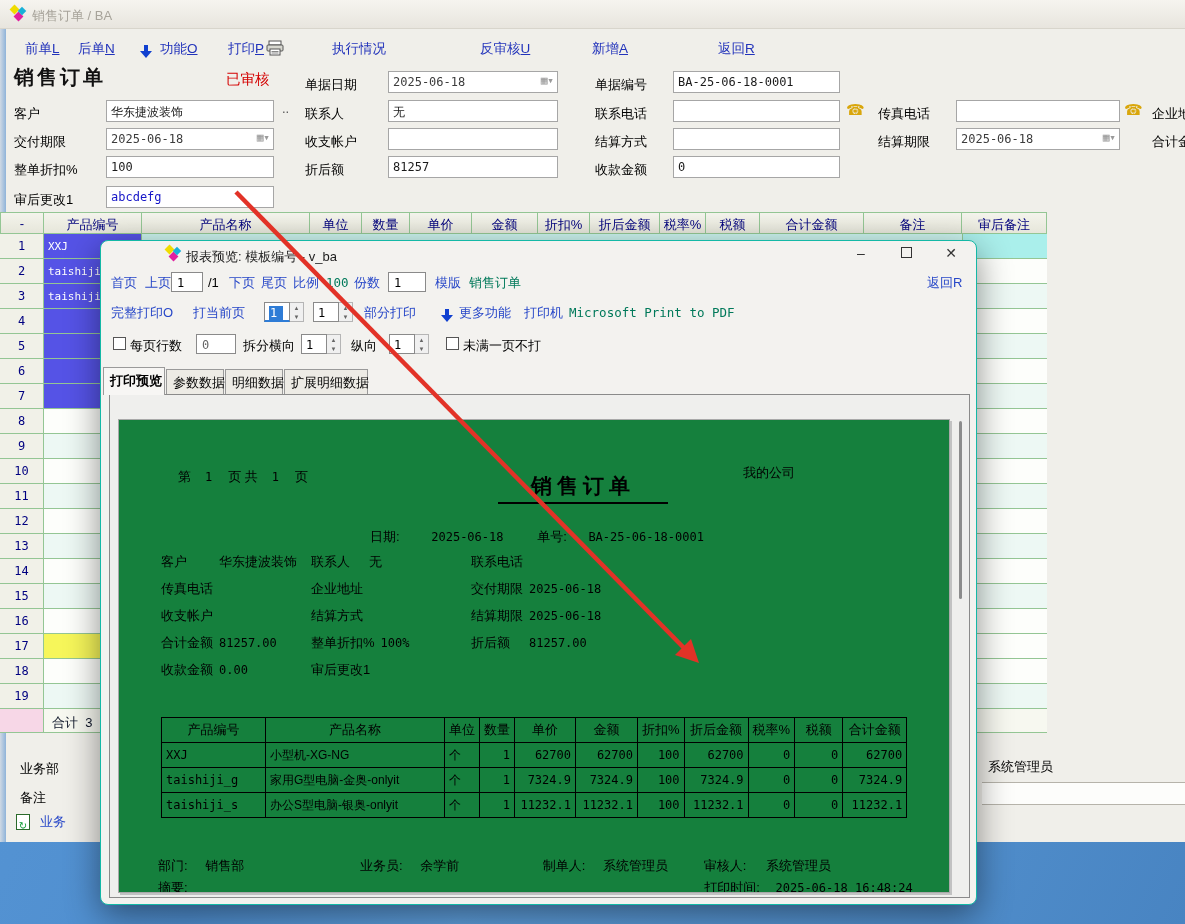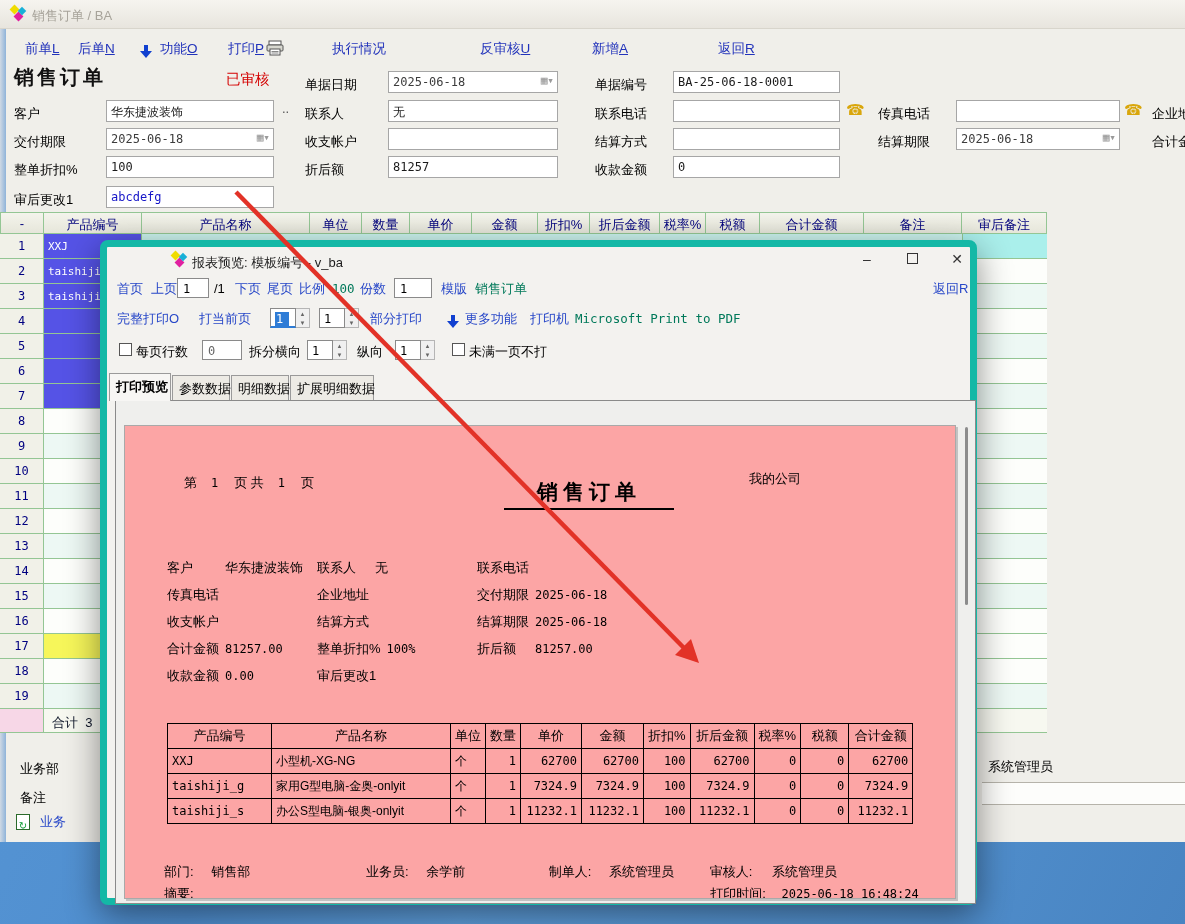--- a/index.html
+++ b/index.html
@@ -53,39 +53,39 @@
   .hl{background:#aaefeb}
   .totrow{position:absolute;left:0;top:709px;width:1047px;height:24px;background:#f7f8f0;border-bottom:1px solid #94c694;box-sizing:border-box}
   .totrow .pink{position:absolute;left:0;top:0;width:44px;height:100%;background:#f7d7e7;border-right:1px solid #94c694;box-sizing:border-box}
   .totlbl{position:absolute;left:52px;top:5px;font-size:13px;color:#0f172a}
   
   .doc-ic{display:inline-block;width:12px;height:14px;background:#fff;border:1px solid #2a6a2a;position:relative;vertical-align:-3px;text-align:center}
   .doc-ic span{color:#0a9a30;font-size:10px;line-height:13px}
   .statusbar-input{position:absolute;background:#fdfdfb;border-top:1px solid #b6b3aa;border-bottom:1px solid #b6b3aa}
   
   #dialog{position:absolute;left:100px;top:240px;width:877px;height:665px;background:#f3f2ef;
-          border:7px solid #14b8a6;border-radius:8px;box-shadow:0 10px 34px rgba(0,0,0,.45);box-sizing:border-box}
+          border:1px solid #14b8a6;border-radius:8px;box-shadow:0 10px 34px rgba(0,0,0,.45);box-sizing:border-box}
   .dlg-title{position:absolute;left:85px;top:7px;font-size:13px;color:#1c1c1c}
   .dlg-btn{position:absolute;top:4px;width:30px;height:20px;text-align:center;font-size:14px;color:#333;cursor:pointer}
   .dlg-box{display:inline-block;width:9px;height:9px;border:1.2px solid #333}
   .spin{position:absolute;height:20px}
   .spin .sv{display:inline-block;width:26px;height:20px;background:#fff;border:1px solid #8a8a8a;box-sizing:border-box;
             font-family:"DejaVu Sans Mono",monospace;font-size:12px;padding:3px 0 0 4px;vertical-align:top}
   .spin .sa{display:inline-block;width:14px;height:20px;vertical-align:top;font-size:6px;color:#666;line-height:9px;text-align:center;background:#f0f0f0;border:1px solid #b5b5b5;border-left:none;box-sizing:border-box;padding-top:1px}
   .spin.selspin .sv{border-bottom:2px solid #2e7cd6}
   .spin.selspin .sv b{background:#2e7cd6;color:#fff;font-weight:normal;padding:0 6px 1px 1px}
   .smallinp{position:absolute;height:20px;background:#fff;border:1px solid #8a8a8a;box-sizing:border-box;
             font-family:"DejaVu Sans Mono",monospace;font-size:12px;padding:3px 0 0 5px}
   .cb{position:absolute;width:13px;height:13px;background:#fff;border:1px solid #555;box-sizing:border-box}
   .dtext{position:absolute;font-size:13px;color:#000;white-space:nowrap}
   .tab{position:absolute;top:128px;height:25px;background:#edebe5;border:1px solid #9a9a9a;border-bottom:none;
        box-sizing:border-box;font-size:13px;text-align:center;padding:4px 6px 0;cursor:pointer;white-space:nowrap}
   .tab.active{background:#f7f6f4;height:28px;top:126px;z-index:3;font-weight:bold}
   #panel{position:absolute;left:8px;top:153px;width:861px;height:504px;background:#efefed;border:1px solid #8a8a8a;box-sizing:border-box;z-index:2}
-  #page{position:absolute;left:8px;top:24px;width:832px;height:474px;background:#fca5a5;border:1px solid #a9a9a9;
+  #page{position:absolute;left:8px;top:24px;width:832px;height:474px;background:#15803d;border:1px solid #a9a9a9;
         box-shadow:2px 2px 0 #c2c2c2;box-sizing:border-box;overflow:hidden}
   .vsb{position:absolute;left:849px;top:26px;width:3px;height:178px;background:#8c8c8c;border-radius:2px}
   
   .pcount{position:absolute;left:59px;top:48px;font-size:13px}
   .pcount span{margin-right:14px}
   .pcount .n{font-family:"DejaVu Sans Mono",monospace;font-size:12px;margin-right:16px}
   .ptitle{position:absolute;left:379px;top:52px;width:170px;text-align:center;font-size:21px;font-weight:bold;letter-spacing:5px;
           font-family:"Liberation Serif",serif;border-bottom:2px solid #000;padding-bottom:2px}
   .pcompany{position:absolute;left:624px;top:44px;font-size:13px}
   .pdaterow{position:absolute;top:108px;font-size:13px}
@@ -356,20 +356,26 @@
   <div id="panel">
     <div class="vsb"></div>
     <div id="page">
 
       <div class="pcount">
         <span>第</span><span class="n">1</span><span>页 共</span><span class="n">1</span><span>页</span>
       </div>
       <div class="ptitle">销售订单</div>
       <div class="pcompany">我的公司</div>
 
+      <div class="pdaterow" style="left:251px">
+        <span>日期:</span>
+        <span class="mono" style="margin-left:28px">2025-06-18</span>
+        <span style="margin-left:30px">单号:</span>
+        <span class="mono" style="margin-left:18px">BA-25-06-18-0001</span>
+      </div>
 
       <div class="pfields">
         <div><span class="pl">客户</span><span>华东捷波装饰</span></div>
         <div><span class="pl">联系人</span><span>无</span></div>
         <div><span class="pl">联系电话</span><span class="mono"></span></div>
         <div><span class="pl">传真电话</span><span class="mono"></span></div>
         <div><span class="pl">企业地址</span><span class="mono"></span></div>
         <div><span class="pl">交付期限</span><span class="mono">2025-06-18</span></div>
         <div><span class="pl">收支帐户</span><span class="mono"></span></div>
         <div><span class="pl">结算方式</span><span class="mono"></span></div>

